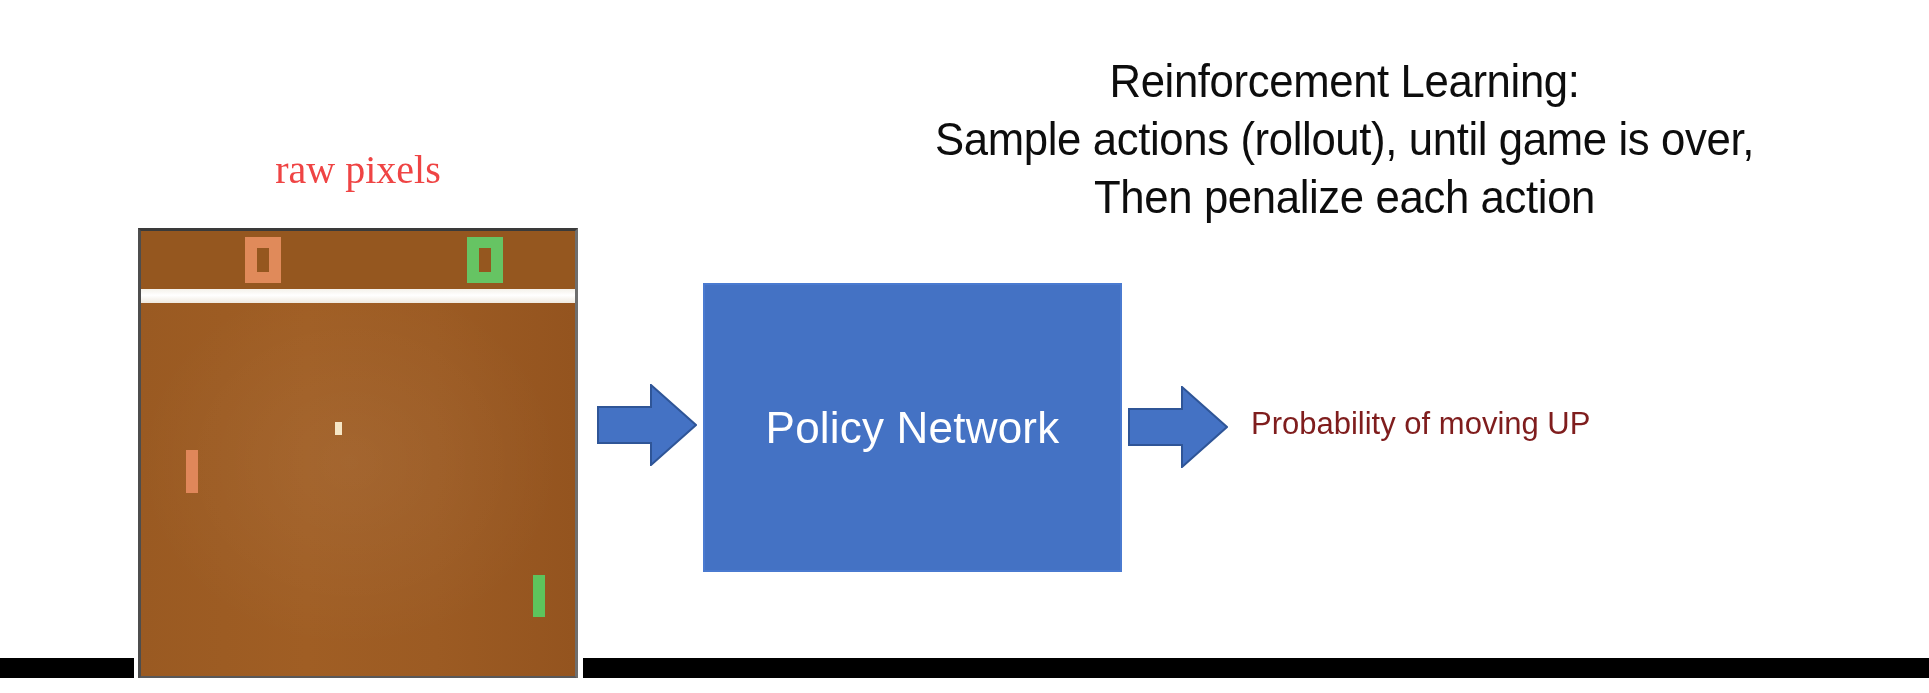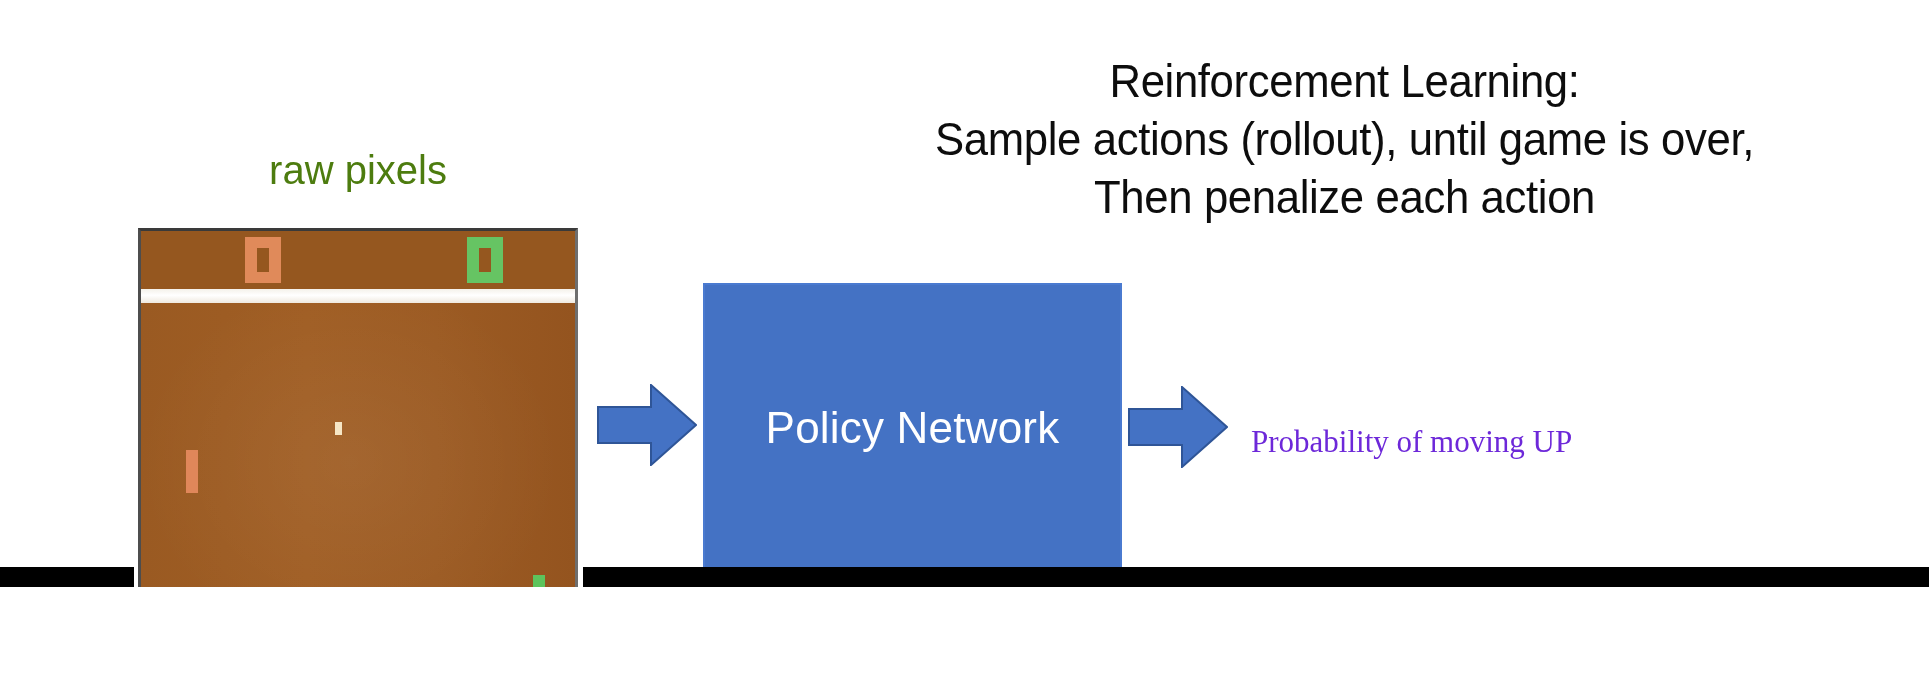--- a/index.html
+++ b/index.html
@@ -7,21 +7,21 @@
     margin: 0;
     padding: 0;
     background: #ffffff;
   }
   body {
     font-family: "Liberation Sans", sans-serif;
   }
   #slide {
     position: relative;
     width: 1929px;
-    height: 587px;
+    height: 678px;
     background: #ffffff;
     overflow: hidden;
   }
 
   
   #heading {
     position: absolute;
     left: 760px;
     top: 52px;
     width: 1169px;
@@ -39,24 +39,24 @@
     transform-origin: center center;
   }
 
   
   #raw-pixels-label {
     position: absolute;
     left: 138px;
     top: 148px;
     width: 440px;
     text-align: center;
-    font-family: Liberation Sans, sans-serif;
+    font-family: Liberation Serif, serif;
     font-size: 40px;
     line-height: 44px;
-    color: #4d7c0f;
+    color: #ef4444;
   }
 
   
   #pong-screen {
     position: absolute;
     left: 138px;
     top: 228px;
     width: 440px;
     height: 452px;
     background: #9c5b23;
@@ -163,26 +163,25 @@
     line-height: 40px;
     letter-spacing: 0.2px;
     text-align: center;
   }
 
   
   #output-label {
     position: absolute;
     left: 1251px;
     top: 405px;
-    font-family: Liberation Serif, serif;
+    font-family: Liberation Sans, sans-serif;
     font-size: 31px;
     line-height: 38px;
-    color: #6d28d9;
+    color: #7f1d1d;
     white-space: nowrap;
-    margin-top: 18px;
   }
 
   
   .bottom-bar {
     position: absolute;
     bottom: 0;
     height: 20px;
     background: #000000;
   }
   #bottom-bar-left  { left: 0;     width: 134px; }

